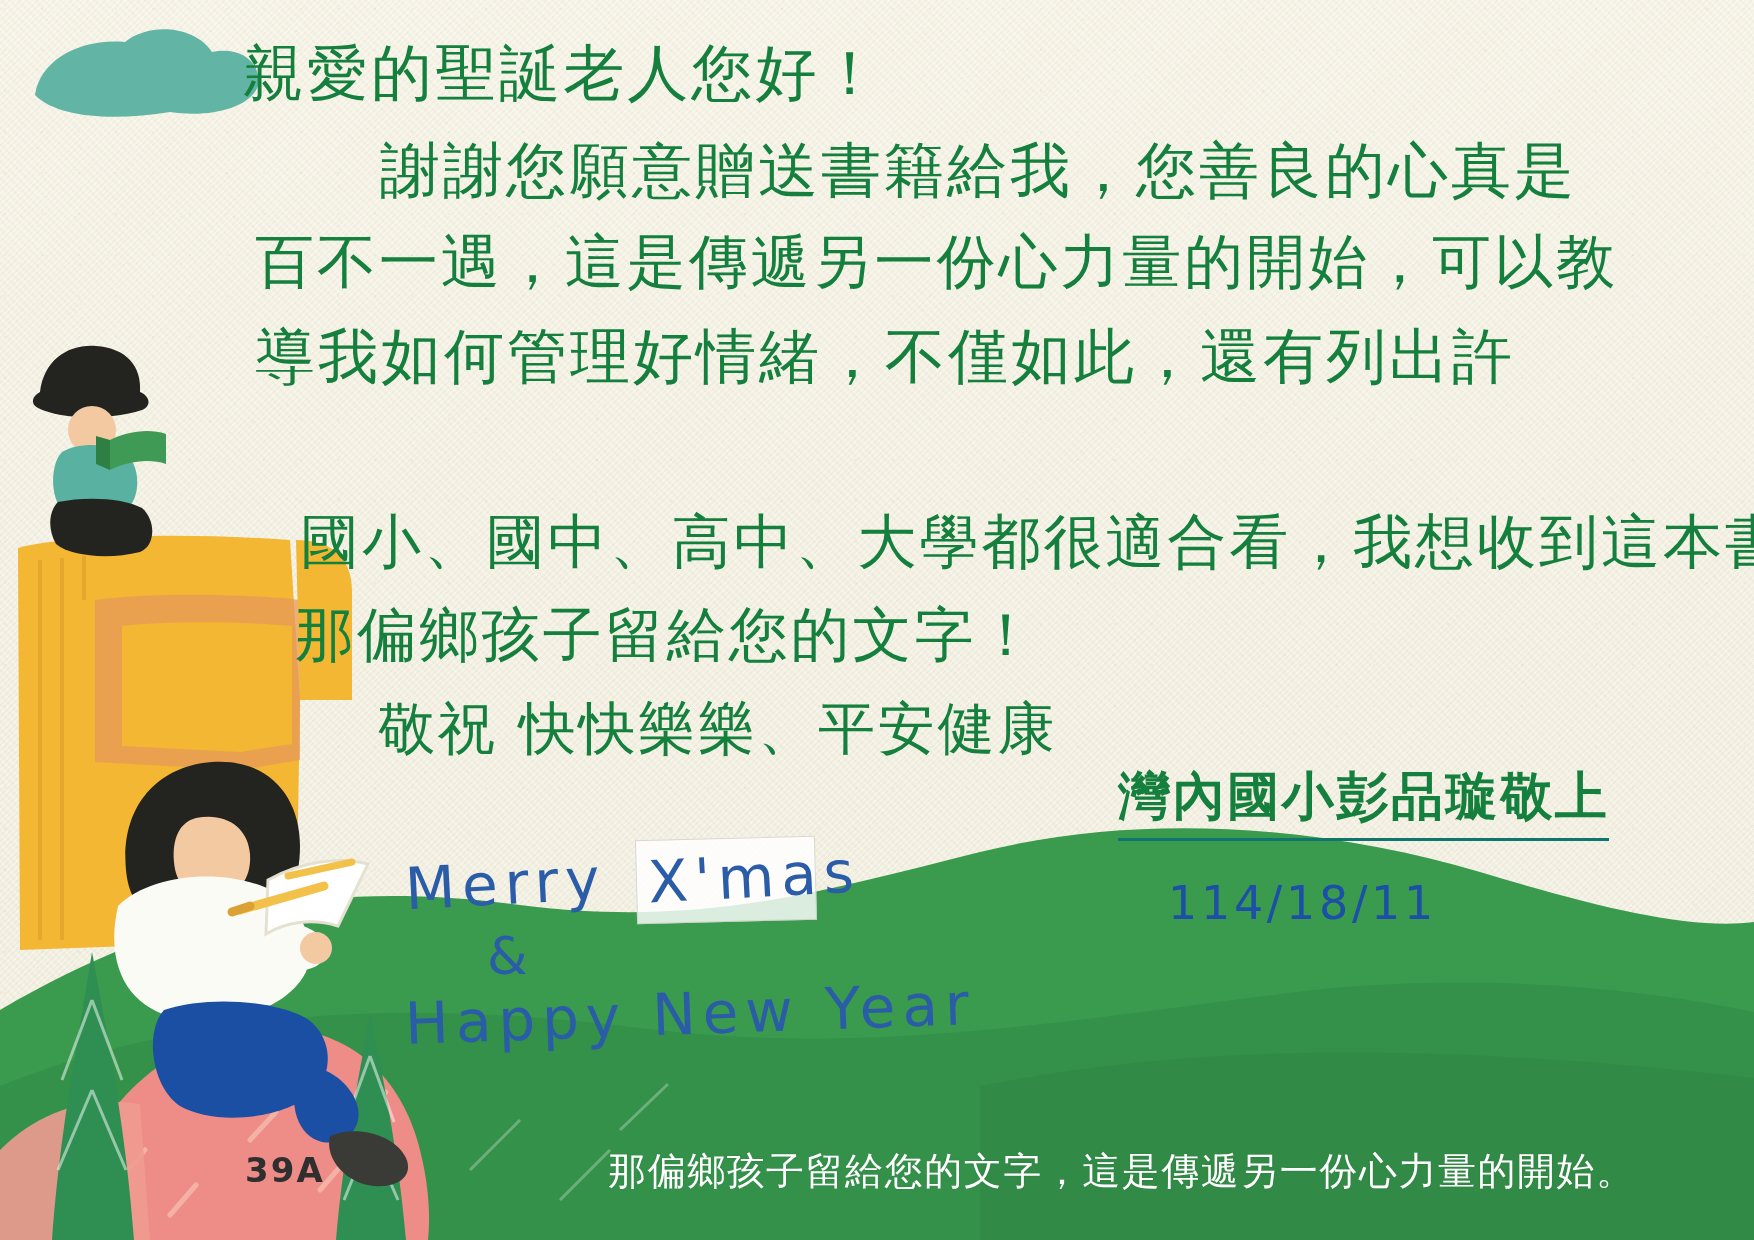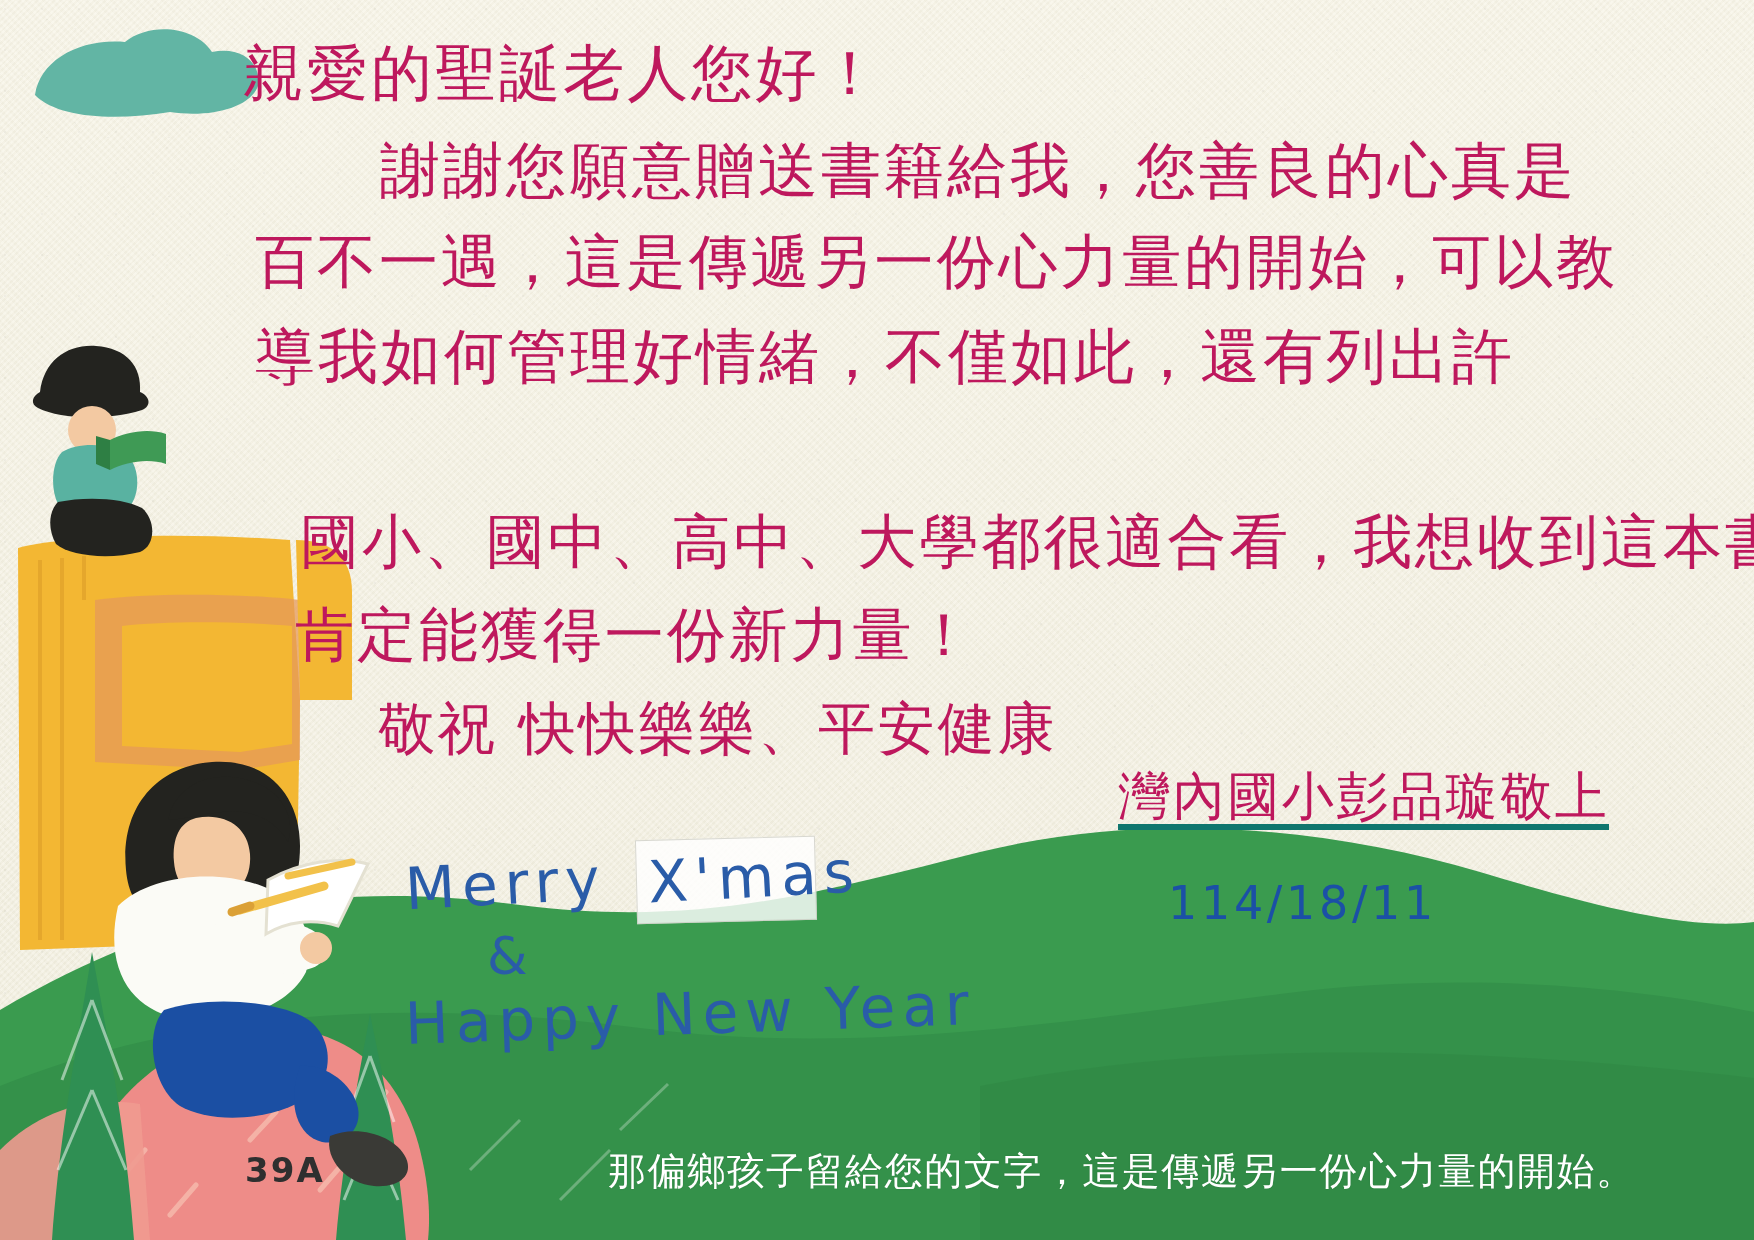--- a/index.html
+++ b/index.html
@@ -51,38 +51,39 @@
   .hand {
     position: absolute;
     color: #1c4fa3;
     font-family: "DejaVu Sans", sans-serif;
     letter-spacing: 0.06em;
     white-space: nowrap;
     line-height: 1;
   }
   .hand-cn {
     font-size: 61px;
-    color: #be185d;
+    color: #15803d;
     font-weight: 500;
     letter-spacing: 0.05em;
     text-align: right;
   }
   .hand-en {
     color: #2a5ca8;
     font-family: "DejaVu Sans", sans-serif;
     letter-spacing: 0.12em;
   }
   .hand-date {
     color: #1b50a6;
     font-size: 46px;
     letter-spacing: 0.08em;
   }
   .underline-hand {
-    border-bottom: 6px solid #0f766e;
-    padding-bottom: 2px;
+    border-bottom: 3px solid #0f766e;
+    padding-bottom: 16px;
+    font-weight: bold;
   }
   .tape {
     position: absolute;
     background: rgba(255,255,255,0.82);
     border: 1px solid rgba(200,200,190,0.7);
     transform: rotate(-1.5deg);
   }
 
   
   .footer-text {
@@ -217,21 +218,21 @@
     </g>
   </svg>
 
   <div class="stamp-code" style="left:245px; top:1150px;">39A</div>
 
   <div class="hand hand-cn" style="left:243px; top:42px;">親愛的聖誕老人您好！</div>
   <div class="hand hand-cn" style="left:380px; top:140px; font-size:60px;">謝謝您願意贈送書籍給我，您善良的心真是</div>
   <div class="hand hand-cn" style="left:255px; top:232px; font-size:59px;">百不一遇，這是傳遞另一份心力量的開始，可以教</div>
   <div class="hand hand-cn" style="left:255px; top:326px; font-size:60px;">導我如何管理好情緒，不僅如此，還有列出許</div>
   <div class="hand hand-cn" style="left:300px; top:512px; font-size:59px;">國小、國中、高中、大學都很適合看，我想收到這本書</div>
-  <div class="hand hand-cn" style="left:295px; top:605px; font-size:59px;">肯定能獲得一份新力量！</div>
+  <div class="hand hand-cn" style="left:295px; top:605px; font-size:59px;">那偏鄉孩子留給您的文字！</div>
   <div class="hand hand-cn" style="left:378px; top:700px; font-size:57px;">敬祝 快快樂樂、平安健康</div>
 
   <div class="hand hand-cn underline-hand" style="left:1118px; top:770px; font-size:52px;">灣內國小彭品璇敬上</div>
   <div class="hand hand-date" style="left:1168px; top:880px;">114/18/11</div>
 
   <div class="hand hand-en" style="left:405px; top:855px; font-size:58px; transform:rotate(-3deg);">Merry</div>
   <div class="tape" style="left:636px; top:838px; width:178px; height:82px;"></div>
   <div class="hand hand-en" style="left:648px; top:848px; font-size:58px; transform:rotate(-3deg);">X'mas</div>
   <div class="hand hand-en" style="left:487px; top:930px; font-size:52px;">&amp;</div>
   <div class="hand hand-en" style="left:405px; top:985px; font-size:58px; transform:rotate(-2deg);">Happy New Year</div>

